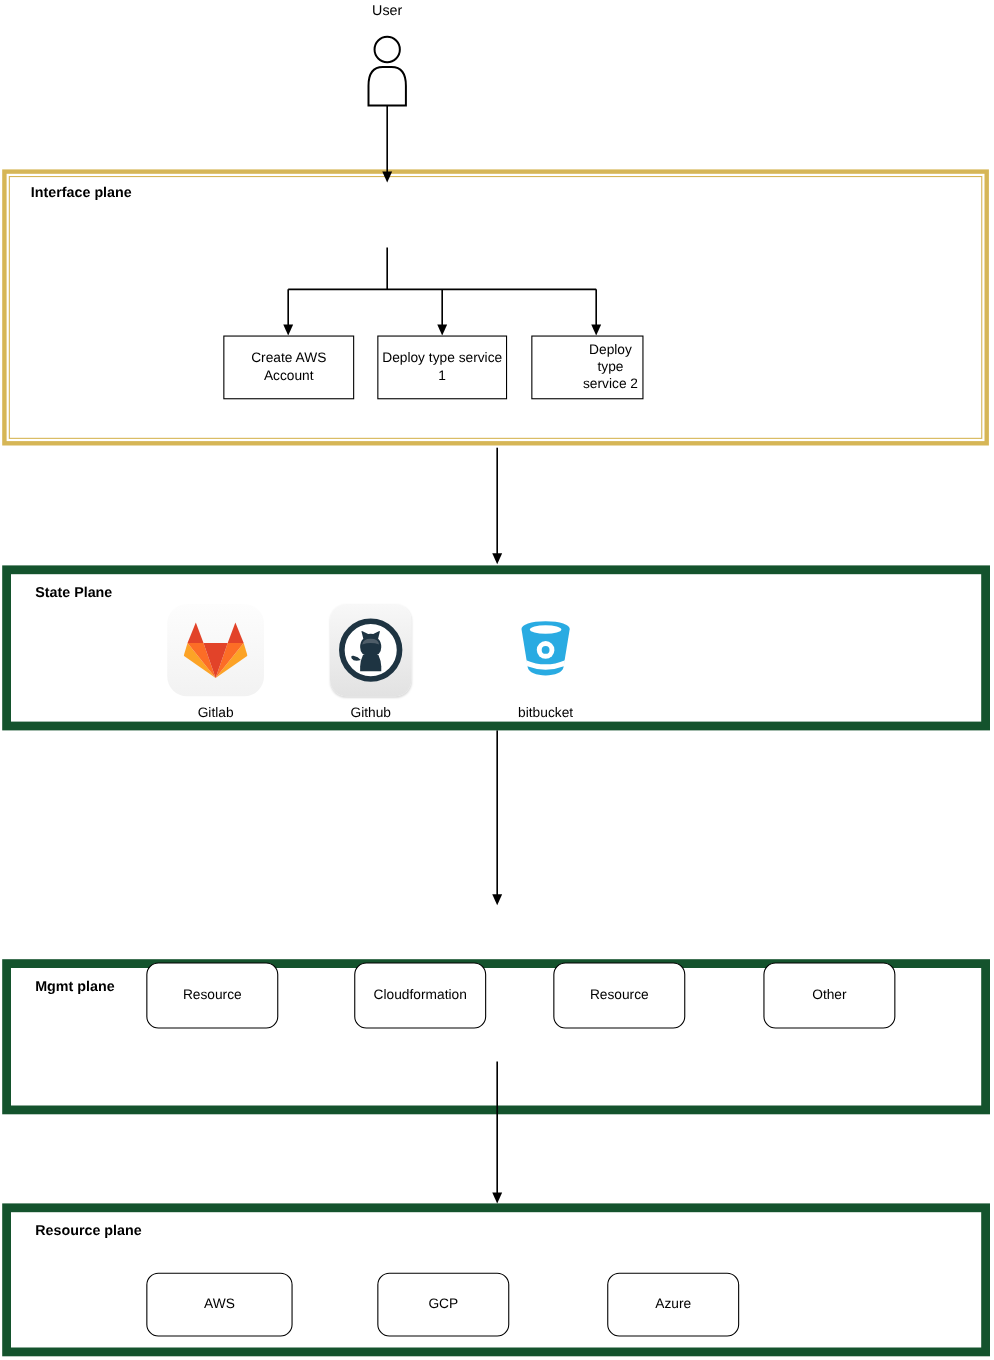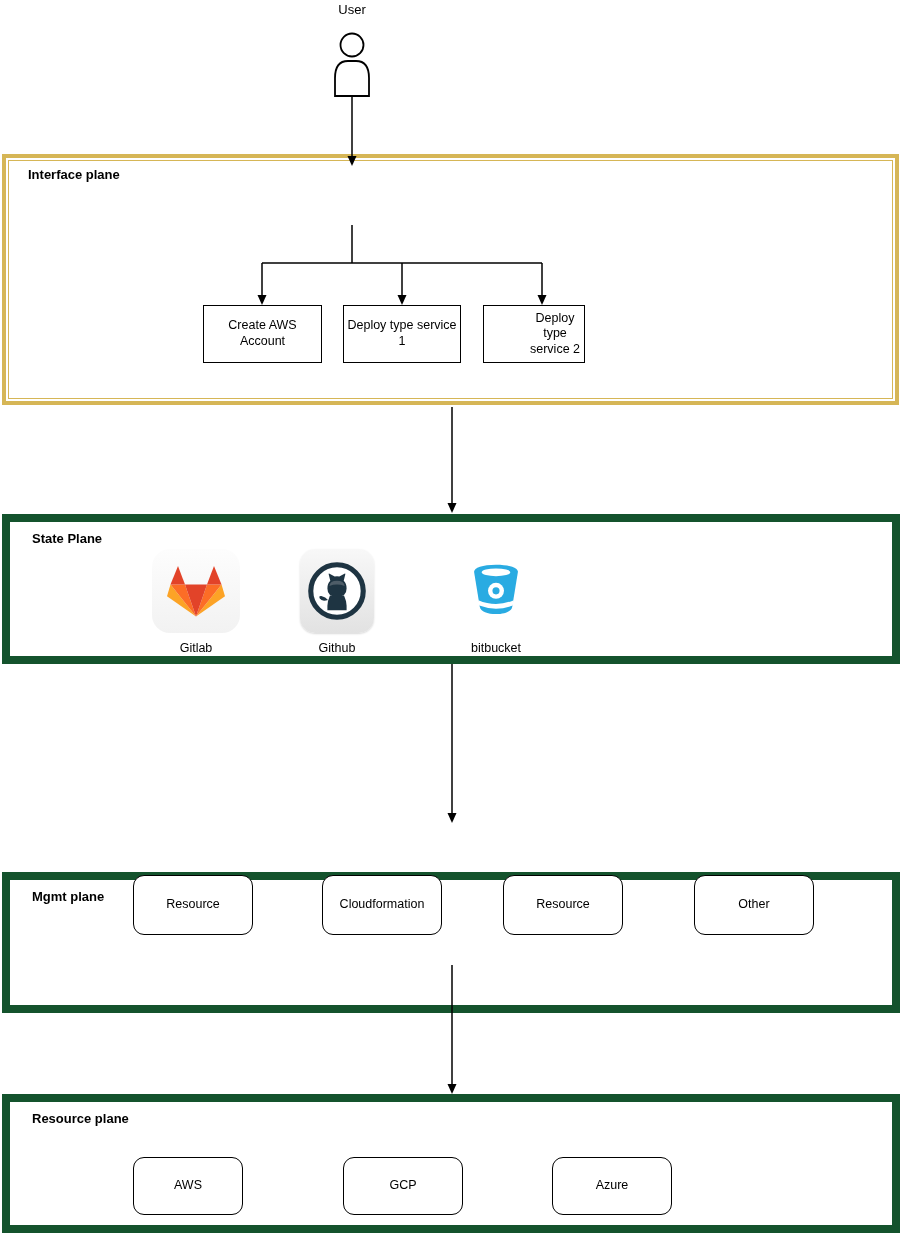--- a/index.html
+++ b/index.html
@@ -38,21 +38,21 @@
   .idp{left:292px;top:166px;width:120px;height:59px;}
   .ichild-0{left:203px;top:305px;width:119px;height:58px;}
   .ichild-1{left:343px;top:305px;width:118px;height:58px;}
   .ichild-2{left:483px;top:305px;width:102px;height:58px;padding-left:44px;}
 
   .tool-0{left:133px;top:875px;width:120px;height:60px;}
   .tool-1{left:322px;top:875px;width:120px;height:60px;}
   .tool-2{left:503px;top:875px;width:120px;height:60px;}
   .tool-3{left:694px;top:875px;width:120px;height:60px;}
 
-  .res-0{left:133px;top:1157px;width:110px;height:58px;}
+  .res-0{left:133px;top:1157px;width:133px;height:58px;}
   .res-1{left:343px;top:1157px;width:120px;height:58px;}
   .res-2{left:552px;top:1157px;width:120px;height:58px;}
 
   
   .user-label{position:absolute;left:302px;top:2px;width:100px;text-align:center;font-size:13px;z-index:4;}
   .user-icon{position:absolute;left:330px;top:30px;z-index:4;}
 
   
   .tile{position:absolute;display:flex;align-items:center;justify-content:center;z-index:4;box-sizing:border-box;}
   .tile-gitlab{left:152px;top:549px;width:88px;height:84px;border-radius:18px;

